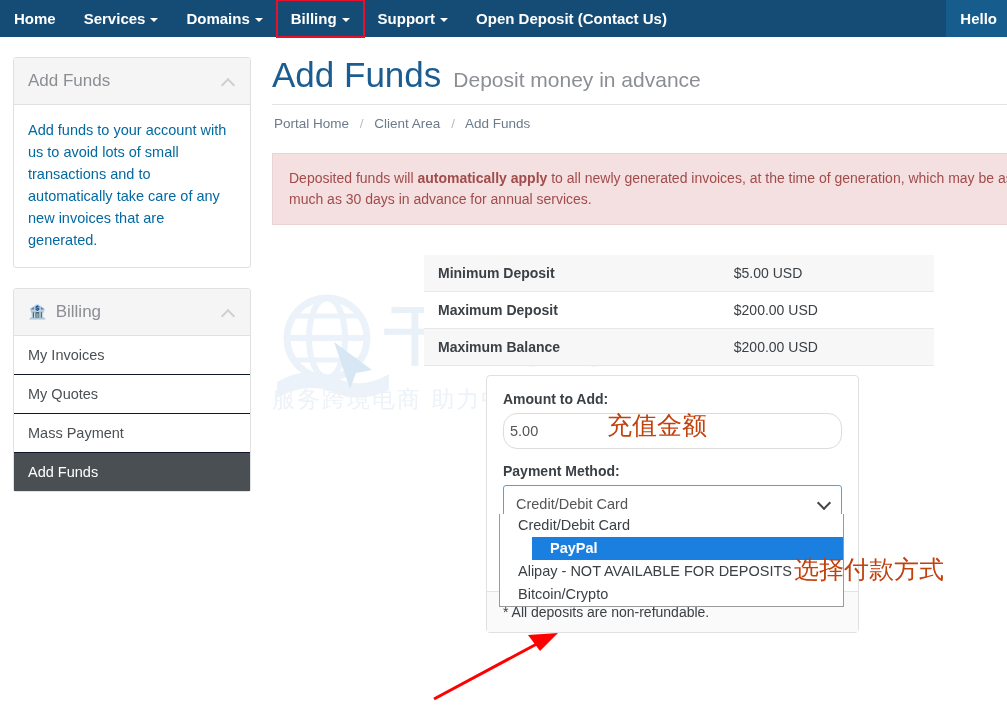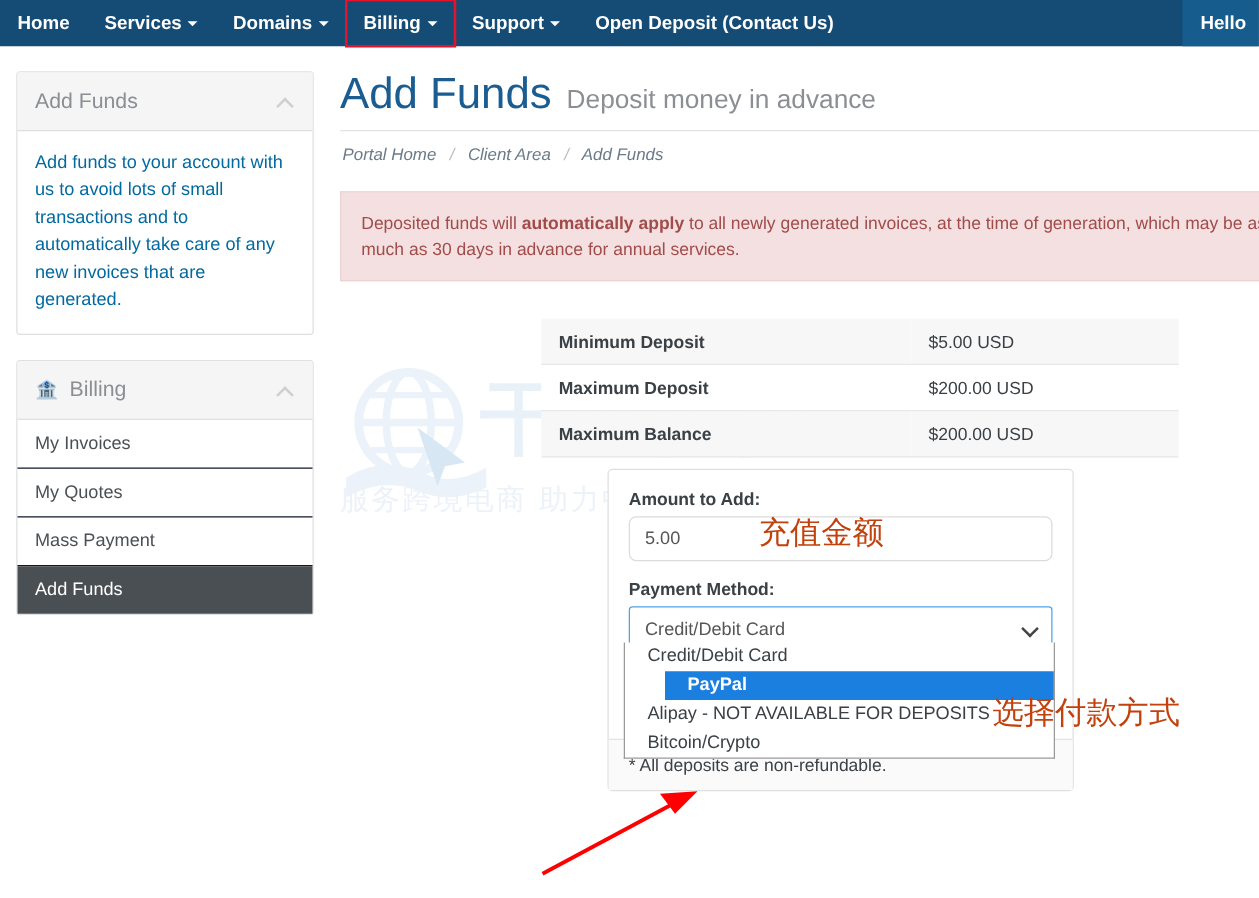--- a/index.html
+++ b/index.html
@@ -162,41 +162,40 @@
   }
   #page-subtitle {
     font-size: 21px;
     color: #8b8f94;
     font-weight: normal;
   }
   #breadcrumb {
     padding: 11px 0 0 2px;
     font-size: 13.5px;
     color: #6b7b8a;
-    font-style: italic;
   }
   #breadcrumb .crumb { cursor: pointer; }
   #breadcrumb .sep { color: #b8bec4; padding: 0 7px; }
 
   .alert {
     margin-top: 22px;
     background: #f4e0e0;
     border: 1px solid #ecd3d3;
     color: #a24b4b;
     padding: 14px 16px;
     font-size: 14px;
     line-height: 1.5;
     width: 760px;
   }
   .alert b { font-weight: bold; }
 
   
   #limits {
     position: absolute;
-    left: 161px; top: 198px;
+    left: 152px; top: 198px;
     width: 510px;
     border-collapse: collapse;
     font-size: 14px;
   }
   #limits tr { border-bottom: 1px solid #e8e8e8; }
   #limits tr:nth-child(odd) { background: #f7f7f7; }
   #limits tr:nth-child(even) { background: #ffffff; }
   #limits td {
     padding: 10px 14px;
     color: #3b4045;
@@ -216,25 +215,25 @@
   #form-card .card-body { padding: 15px 16px 18px 16px; }
   .field-label {
     font-size: 14px;
     font-weight: bold;
     color: #3b4045;
     margin-bottom: 6px;
   }
   #amount-input {
     width: 100%;
     height: 36px;
-    padding: 6px 12px;
+    padding: 6px 6px;
     font-size: 14.5px;
     color: #555;
     border: 1px solid #dcdcdc;
-    border-radius: 6px;
+    border-radius: 14px;
     outline: none;
     font-family: "Liberation Sans", sans-serif;
   }
   .spacer-14 { height: 14px; }
   #select-wrap { position: relative; }
   #payment-select {
     width: 100%;
     height: 37px;
     padding: 6px 30px 6px 12px;
     font-size: 14.5px;

